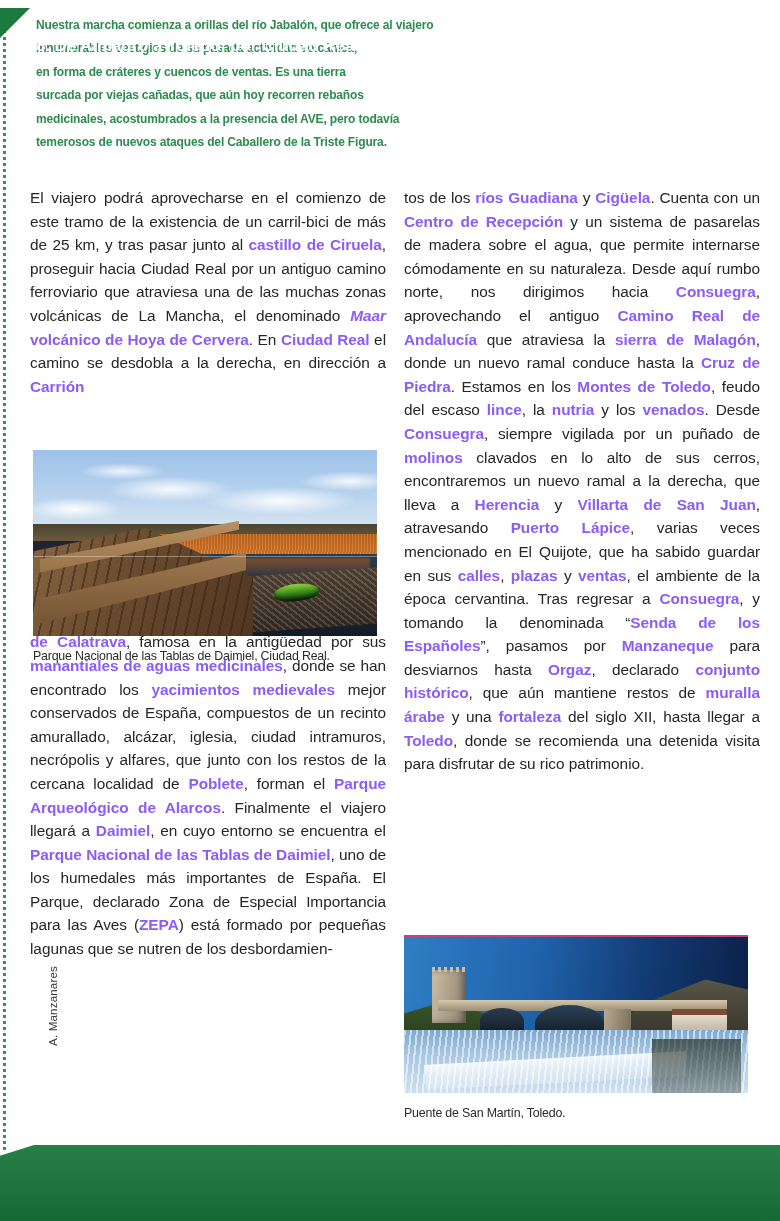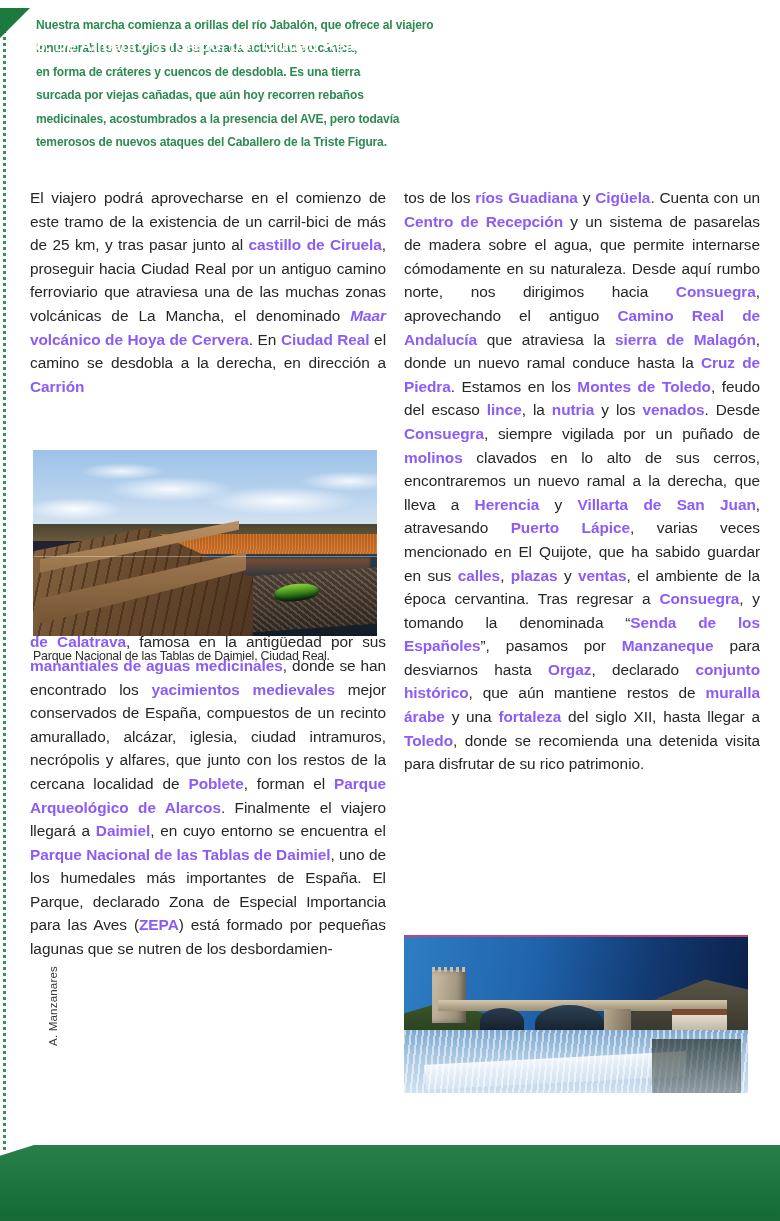--- a/index.html
+++ b/index.html
@@ -274,21 +274,21 @@
 </style>
 </head>
 <body>
 
 <div class="left-dash"></div>
 <div class="corner-triangle"></div>
 
 <div class="intro">
   <span class="ln">Nuestra marcha comienza a orillas del río Jabalón, que ofrece al viajero</span>
   <span class="ln">innumerables vestigios de su pasada actividad volcánica,</span>
-  <span class="ln">en forma de cráteres y cuencos de desdobla. Es una tierra</span>
+  <span class="ln">en forma de cráteres y cuencos de ventas. Es una tierra</span>
   <span class="ln">surcada por viejas cañadas, que aún hoy recorren rebaños</span>
   <span class="ln">medicinales, acostumbrados a la presencia del AVE, pero todavía</span>
   <span class="ln">temerosos de nuevos ataques del Caballero de la Triste Figura.</span>
 </div>
 
 <div class="col col-left">
   <p>El viajero podrá aprovecharse en el comienzo de este tramo de la existencia de un carril-bici de más de 25 km, y tras pasar junto al <b>castillo de Ciruela</b>, proseguir hacia Ciudad Real por un antiguo camino ferroviario que atraviesa una de las muchas zonas volcánicas de La Mancha, el denominado <i><b>Maar</b></i> <b>volcánico de Hoya de Cervera</b>. En <b>Ciudad Real</b> el camino se desdobla a la derecha, en dirección a <b>Carrión</b></p>
   <div class="gap-img-left"></div>
   <p><b>de Calatrava</b>, famosa en la antigüedad por sus <b>manantiales de aguas medicinales</b>, donde se han encontrado los <b>yacimientos medievales</b> mejor conservados de España, compuestos de un recinto amurallado, alcázar, iglesia, ciudad intramuros, necrópolis y alfares, que junto con los restos de la cercana localidad de <b>Poblete</b>, forman el <b>Parque Arqueológico de Alarcos</b>. Finalmente el viajero llegará a <b>Daimiel</b>, en cuyo entorno se encuentra el <b>Parque Nacional de las Tablas de Daimiel</b>, uno de los humedales más importantes de España. El Parque, declarado Zona de Especial Importancia para las Aves (<b>ZEPA</b>) está formado por pequeñas lagunas que se nutren de los desbordamien-</p>
 </div>
@@ -327,19 +327,20 @@
     <div class="ph2-arch1"></div>
     <div class="ph2-arch2"></div>
     <div class="ph2-pier"></div>
     <div class="ph2-house"></div>
     <div class="ph2-houseroof"></div>
     <div class="ph2-water"></div>
     <div class="ph2-weir"></div>
     <div class="ph2-darkrefl"></div>
     <div class="ph2-topline"></div>
   </div>
+  <div class="caption">Puente de San Martín, Toledo.</div>
 
 </div>
 
 <div class="footer">
   <div class="footer-sheen"></div>
 </div>
 <div class="footer-title">8. De Almagro a Toledo, por Ciudad Real y Consuegra</div>
 
 </body></html>

